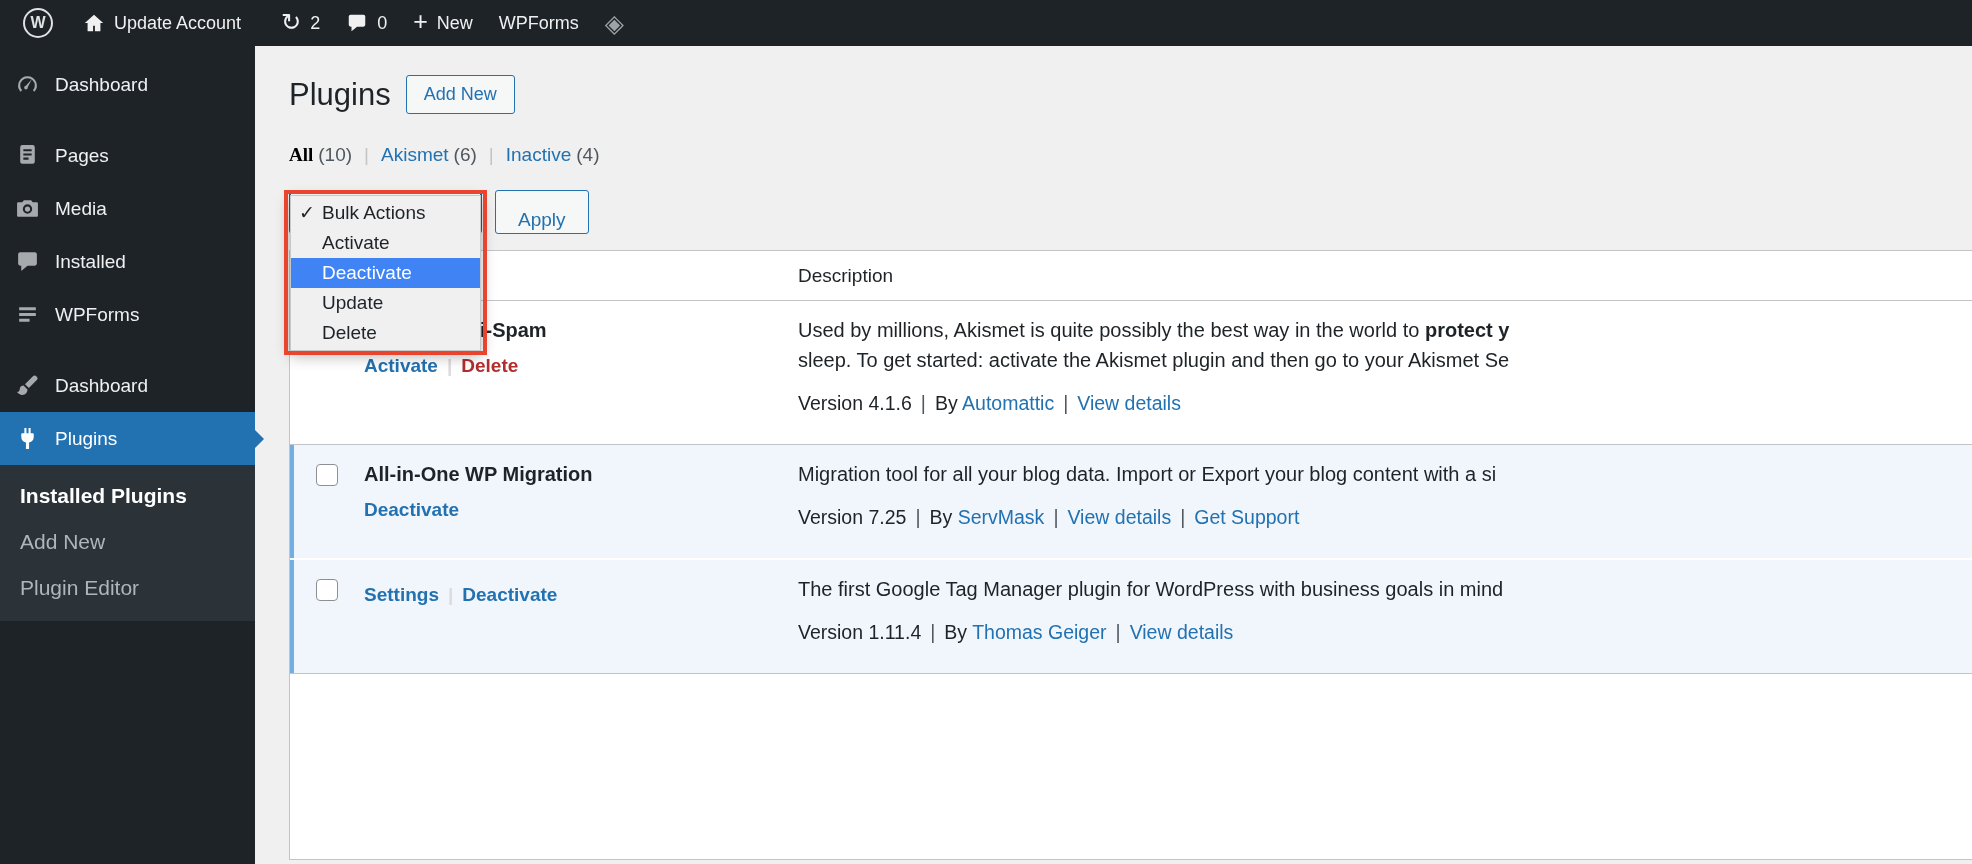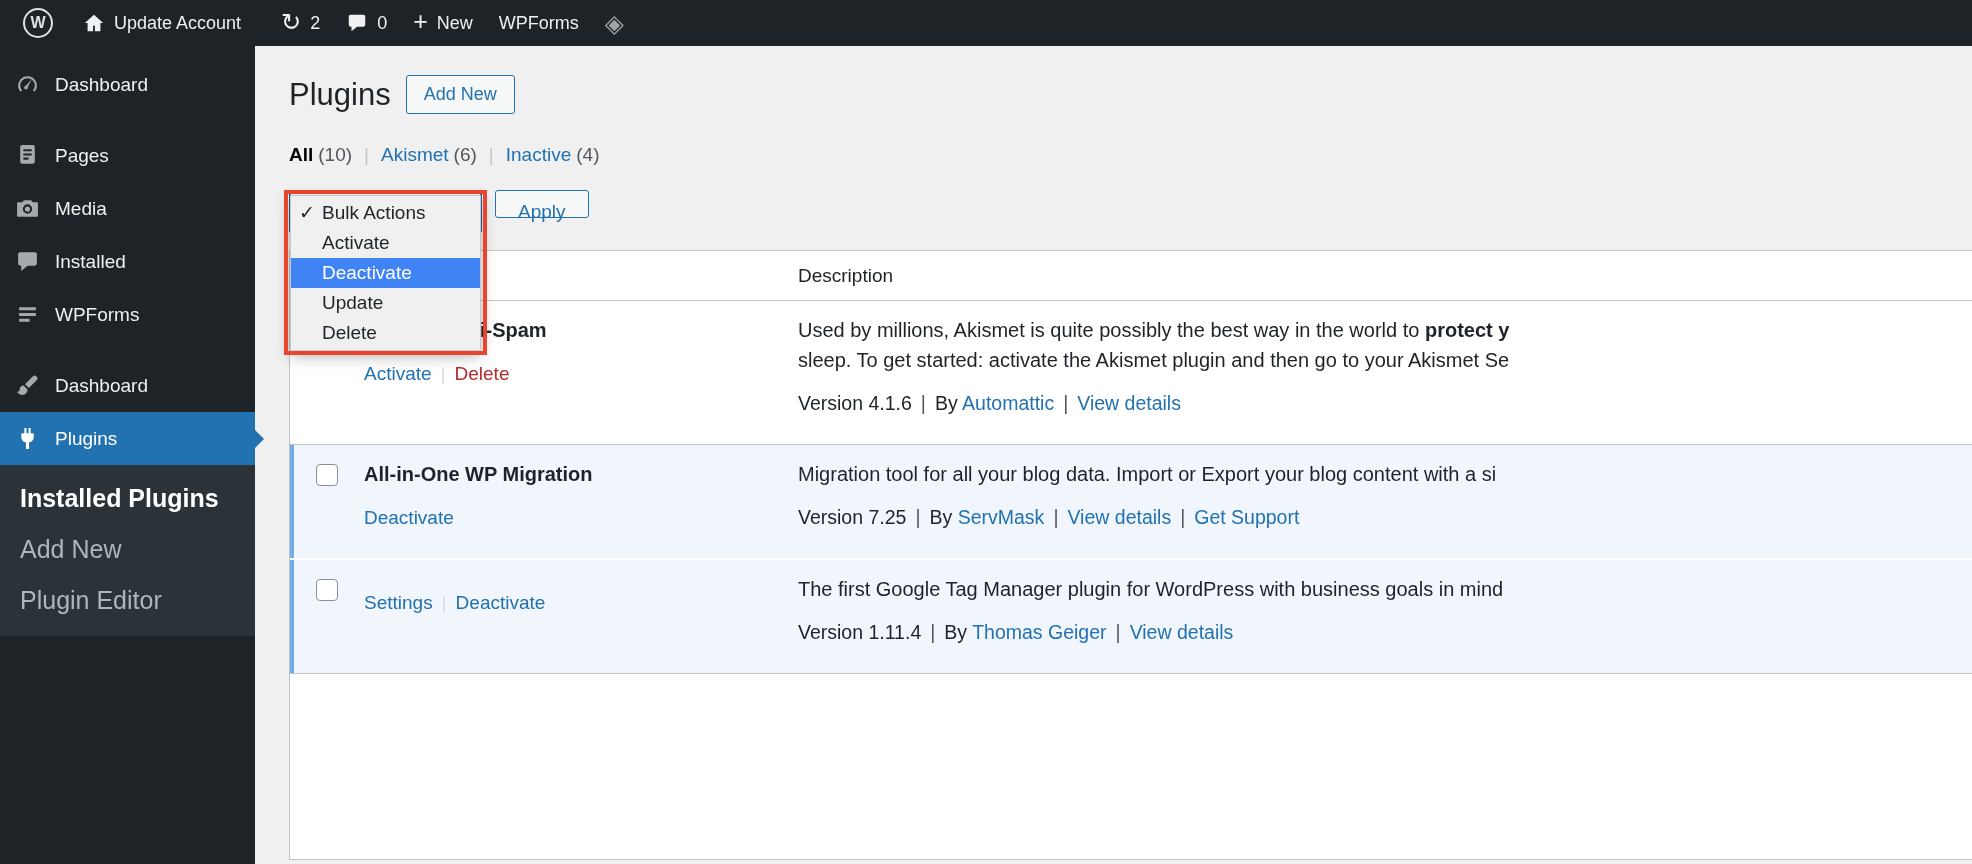--- a/index.html
+++ b/index.html
@@ -28,62 +28,62 @@
   
   .sidebar{position:absolute;top:46px;left:0;width:255px;height:818px;background:var(--admin-dark);z-index:50;padding-top:12px;}
   .menu-item{display:flex;align-items:center;gap:15px;padding:14px 12px 14px 15px;font-size:19px;color:#f0f0f1;position:relative;cursor:pointer;}
   .menu-icon{width:25px;height:25px;fill:#a7aaad;flex:none;}
   .menu-item.active{background:var(--accent);color:#fff;}
   .menu-item.active .menu-icon{fill:#fff;}
   .menu-item.active::after{content:"";position:absolute;right:-19px;top:50%;margin-top:-10px;
     border:10px solid transparent;border-left:10px solid var(--accent);}
   .menu-gap{height:18px;}
   .submenu{background:#2c3338;padding:8px 0 10px;}
-  .submenu-item{padding:11px 0 11px 20px;font-size:25px;color:#b0b5ba;cursor:pointer;}
+  .submenu-item{padding:11px 0 11px 20px;font-size:21px;color:#b0b5ba;cursor:pointer;}
   .submenu-item.current{color:#fff;font-weight:bold;}
 
   
   .main{position:absolute;top:46px;left:255px;width:1717px;height:818px;overflow:hidden;background:#f0f0f1;}
   .content{padding:29px 0 0 34px;width:1900px;}
   .title-row{display:flex;align-items:center;gap:15px;}
   h1{font-size:31px;font-weight:400;color:#1d2327;}
   .btn{display:inline-block;background:#f6f7f7;border:1px solid var(--accent);border-radius:3px;color:var(--accent);
     font-size:18px;padding:8px 17px;cursor:pointer;font-family:inherit;}
   .filters{display:flex;align-items:center;margin-top:30px;font-size:19px;}
   .filters .pipe{color:#c3c4c7;margin:0 12px;}
-  .filter-all-label{font-weight:bold;color:#000;}
+  .filter-all-label{font-weight:bold;color:#000;font-family:Liberation Serif, serif;}
   .filter-link{color:var(--accent);}
   .count{color:#50575e;margin-left:5px;}
 
   .bulk-row{display:flex;align-items:flex-start;gap:13px;margin-top:24px;}
   .select-wrap{position:relative;width:193px;height:44px;z-index:40;}
   .bulk-select{width:193px;height:44px;border:2px solid #1c5f9e;border-radius:4px;background:#fff;font-size:19px;
     display:flex;align-items:center;padding:0 12px;cursor:pointer;}
-  .btn-apply{font-size:19px;padding:0 22px;height:28px;line-height:42px;}
+  .btn-apply{font-size:19px;padding:8px 22px;height:44px;line-height:42px;}
   .dropdown{position:absolute;left:1px;top:5px;width:191px;background:#f0f0f0;border:1px solid #c8c8c8;
     box-shadow:0 5px 14px rgba(0,0,0,.3);z-index:2;padding:2px 0;}
   .dd-item{height:30px;line-height:30px;font-size:19px;padding-left:31px;position:relative;white-space:nowrap;color:#1d2327;cursor:pointer;}
   .dd-item.selected{background:var(--selection-blue);color:#fff;}
   .dd-check{position:absolute;left:8px;top:0;}
   .red-box{position:absolute;left:-5px;top:0;width:203px;height:165px;border:4px solid var(--annotation-red);z-index:3;pointer-events:none;}
 
   
   .plugin-table{margin-top:16px;width:1864px;background:#fff;border:1px solid #c3c4c7;min-height:610px;}
   .t-head{display:flex;align-items:center;height:50px;border-bottom:1px solid #c3c4c7;font-size:19px;color:#1d2327;}
   .cell-cb{width:74px;flex:none;padding-left:26px;}
   .cell-name{width:434px;flex:none;padding-right:20px;}
   .cell-desc{width:1340px;flex:none;}
   .t-row{display:flex;padding:14px 0 26px;}
   .t-row.active{background:var(--row-bg);box-shadow:inset 4px 0 0 var(--row-border);}
   .t-row.b-gray{border-bottom:1px solid #c3c4c7;}
   .t-row.b-white{border-bottom:2px solid #fff;}
   .cb{appearance:none;-webkit-appearance:none;width:22px;height:22px;border:1.5px solid #8c8f94;border-radius:4px;background:#fff;cursor:pointer;}
   .t-row .cb{margin-top:5px;}
   .p-title{font-size:20px;font-weight:bold;line-height:30px;}
-  .row-actions{margin-top:16px;font-size:19px;line-height:26px;}
+  .row-actions{margin-top:8px;font-size:19px;line-height:26px;font-weight:bold;}
   .row-actions .pipe{color:#dcdcde;margin:0 9px;}
   .delete{color:var(--delete-red);}
   .desc-line{font-size:20px;line-height:30px;white-space:nowrap;}
   .meta{font-size:19.5px;line-height:30px;margin-top:13px;white-space:nowrap;}
   .meta .pipe{color:#50575e;margin:0 9px;}
 </style>
 </head>
 <body>
 
 <div class="admin-bar">

